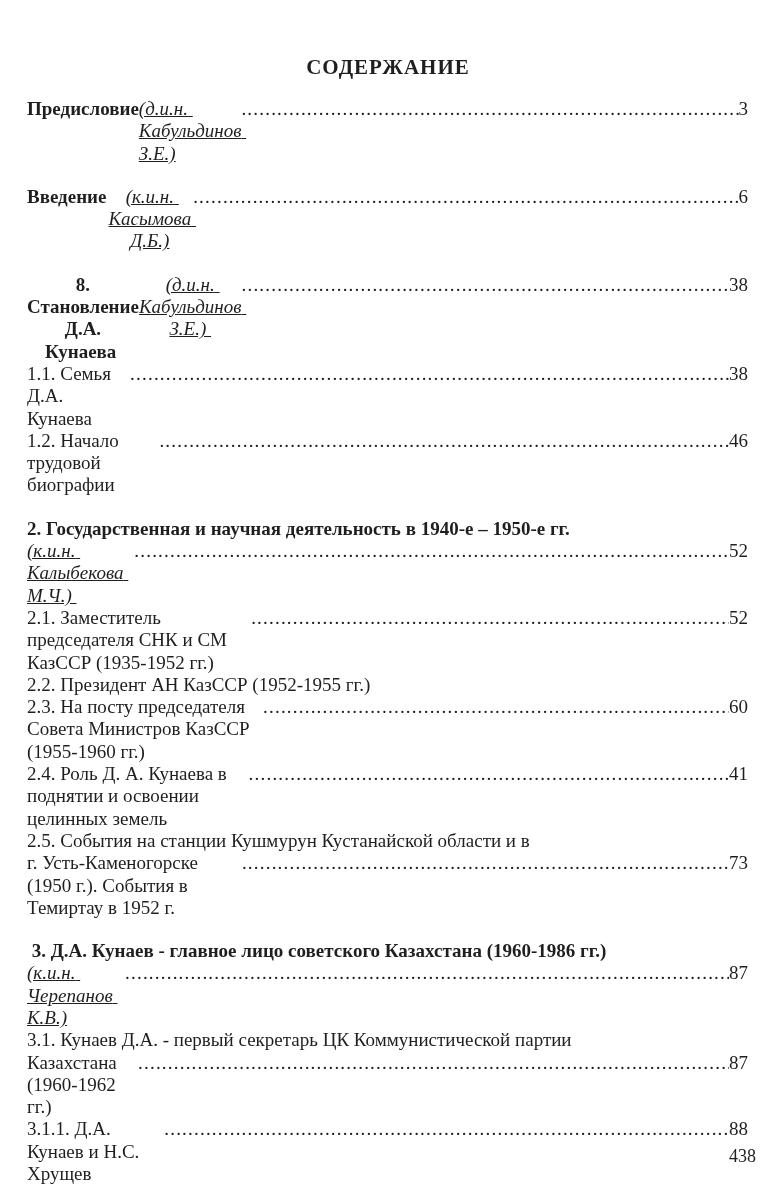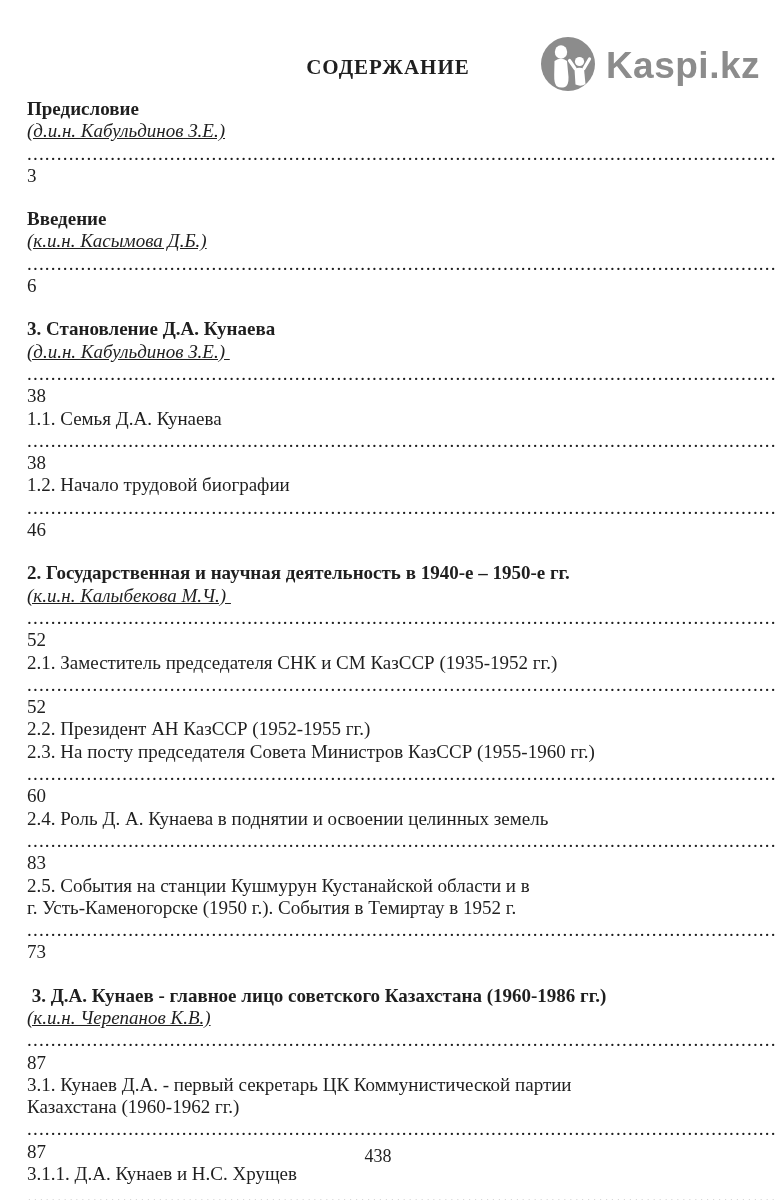--- a/index.html
+++ b/index.html
@@ -45,21 +45,20 @@
   }
   .toc {
     margin: 18px 28px 0 27px;
     font-size: 19px;
     line-height: 22.3px;
   }
   .toc-row {
     display: flex;
     align-items: baseline;
     white-space: pre-wrap;
-    flex-direction: column;
   }
   .toc-row.gap {
     margin-top: 21px;
     text-align: center;
   }
   .seg { white-space: pre-wrap; }
   .seg.b { font-weight: bold; }
   .seg.i { font-style: italic; text-decoration: underline; }
   .dots {
     flex: 1 1 auto;
@@ -73,60 +72,44 @@
   }
   .pageno {
     flex: 0 0 auto;
     white-space: nowrap;
   }
   .footer-pageno {
     position: absolute;
     bottom: 33px;
     left: 0;
     width: 756px;
-    text-align: center;
+    text-align: right;
     font-size: 18px;
   }
 </style>
 </head>
 <body>
 
 <div class="page">
 
-  <div class="kaspi-logo">
-    <span>
-      <svg width="54" height="54" viewBox="0 0 54 54" xmlns="http://www.w3.org/2000/svg">
-        <circle cx="27" cy="27" r="27" fill="#8c8c8c"></circle>
-
-        <ellipse cx="20" cy="15" rx="6.2" ry="6.8" fill="#ffffff"></ellipse>
-        <path d="M13.5 24 Q20 19.5 26 24 L27.5 40 Q27.8 48 24 50 Q19 51.5 15.5 49 Q13 46 13.2 38 Z" fill="#ffffff"></path>
-
-        <circle cx="38.5" cy="24.5" r="4.6" fill="#ffffff"></circle>
-        <path d="M33.5 32 Q38.5 29.5 43 32 L44.5 47 Q40 50 34.5 47.5 Z" fill="#ffffff"></path>
-        <path d="M34 31.5 L28.5 23.5" stroke="#ffffff" stroke-width="3.2" stroke-linecap="round" fill="none"></path>
-        <path d="M43 31.5 L48.5 22" stroke="#ffffff" stroke-width="3.2" stroke-linecap="round" fill="none"></path>
-      </svg>
-    </span>
-    <span class="logo-text">Kaspi.kz</span>
-  </div>
 
   <h1 class="doc-title">СОДЕРЖАНИЕ</h1>
 
   <div class="toc">
       <div class="toc-row"><span class="seg b">Предисловие </span><span class="seg i">(д.и.н. Кабульдинов З.Е.)</span><span class="dots"></span><span class="pageno">3</span></div>
       <div class="toc-row gap"><span class="seg b">Введение </span><span class="seg i">(к.и.н. Касымова Д.Б.)</span><span class="dots"></span><span class="pageno">6</span></div>
-      <div class="toc-row gap"><span class="seg b">3. Становление Д.А. Кунаева </span><span class="seg i">(д.и.н. Кабульдинов З.Е.) </span><span class="dots"></span><span class="pageno">38</span></div>
+      <div class="toc-row gap"><span class="seg b">8. Становление Д.А. Кунаева </span><span class="seg i">(д.и.н. Кабульдинов З.Е.) </span><span class="dots"></span><span class="pageno">38</span></div>
       <div class="toc-row"><span class="seg n">1.1. Семья Д.А. Кунаева</span><span class="dots"></span><span class="pageno">38</span></div>
       <div class="toc-row"><span class="seg n">1.2. Начало трудовой биографии</span><span class="dots"></span><span class="pageno">46</span></div>
       <div class="toc-row gap"><span class="seg b">2. Государственная и научная деятельность в 1940-е – 1950-е гг.</span></div>
       <div class="toc-row"><span class="seg i">(к.и.н. Калыбекова М.Ч.) </span><span class="dots"></span><span class="pageno">52</span></div>
       <div class="toc-row"><span class="seg n">2.1. Заместитель председателя СНК и СМ КазССР (1935-1952 гг.)</span><span class="dots"></span><span class="pageno">52</span></div>
       <div class="toc-row"><span class="seg n">2.2. Президент АН КазССР (1952-1955 гг.)</span></div>
       <div class="toc-row"><span class="seg n">2.3. На посту председателя Совета Министров КазССР (1955-1960 гг.) </span><span class="dots"></span><span class="pageno">60</span></div>
-      <div class="toc-row"><span class="seg n">2.4. Роль Д. А. Кунаева в поднятии и освоении целинных земель</span><span class="dots"></span><span class="pageno">83</span></div>
+      <div class="toc-row"><span class="seg n">2.4. Роль Д. А. Кунаева в поднятии и освоении целинных земель</span><span class="dots"></span><span class="pageno">41</span></div>
       <div class="toc-row"><span class="seg n">2.5. События на станции Кушмурун Кустанайской области и в</span></div>
       <div class="toc-row"><span class="seg n">г. Усть-Каменогорске (1950 г.). События в Темиртау в 1952 г.  </span><span class="dots"></span><span class="pageno">73</span></div>
       <div class="toc-row gap"><span class="seg b"> 3. Д.А. Кунаев - главное лицо советского Казахстана (1960-1986 гг.)</span></div>
       <div class="toc-row"><span class="seg i">(к.и.н. Черепанов К.В.)</span><span class="dots"></span><span class="pageno">87</span></div>
       <div class="toc-row"><span class="seg n">3.1. Кунаев Д.А. - первый секретарь ЦК Коммунистической партии</span></div>
       <div class="toc-row"><span class="seg n">Казахстана (1960-1962 гг.)</span><span class="dots"></span><span class="pageno">87</span></div>
       <div class="toc-row"><span class="seg n">3.1.1. Д.А. Кунаев и Н.С. Хрущев </span><span class="dots"></span><span class="pageno">88</span></div>
     </div>
 
   <div class="footer-pageno">438</div>

